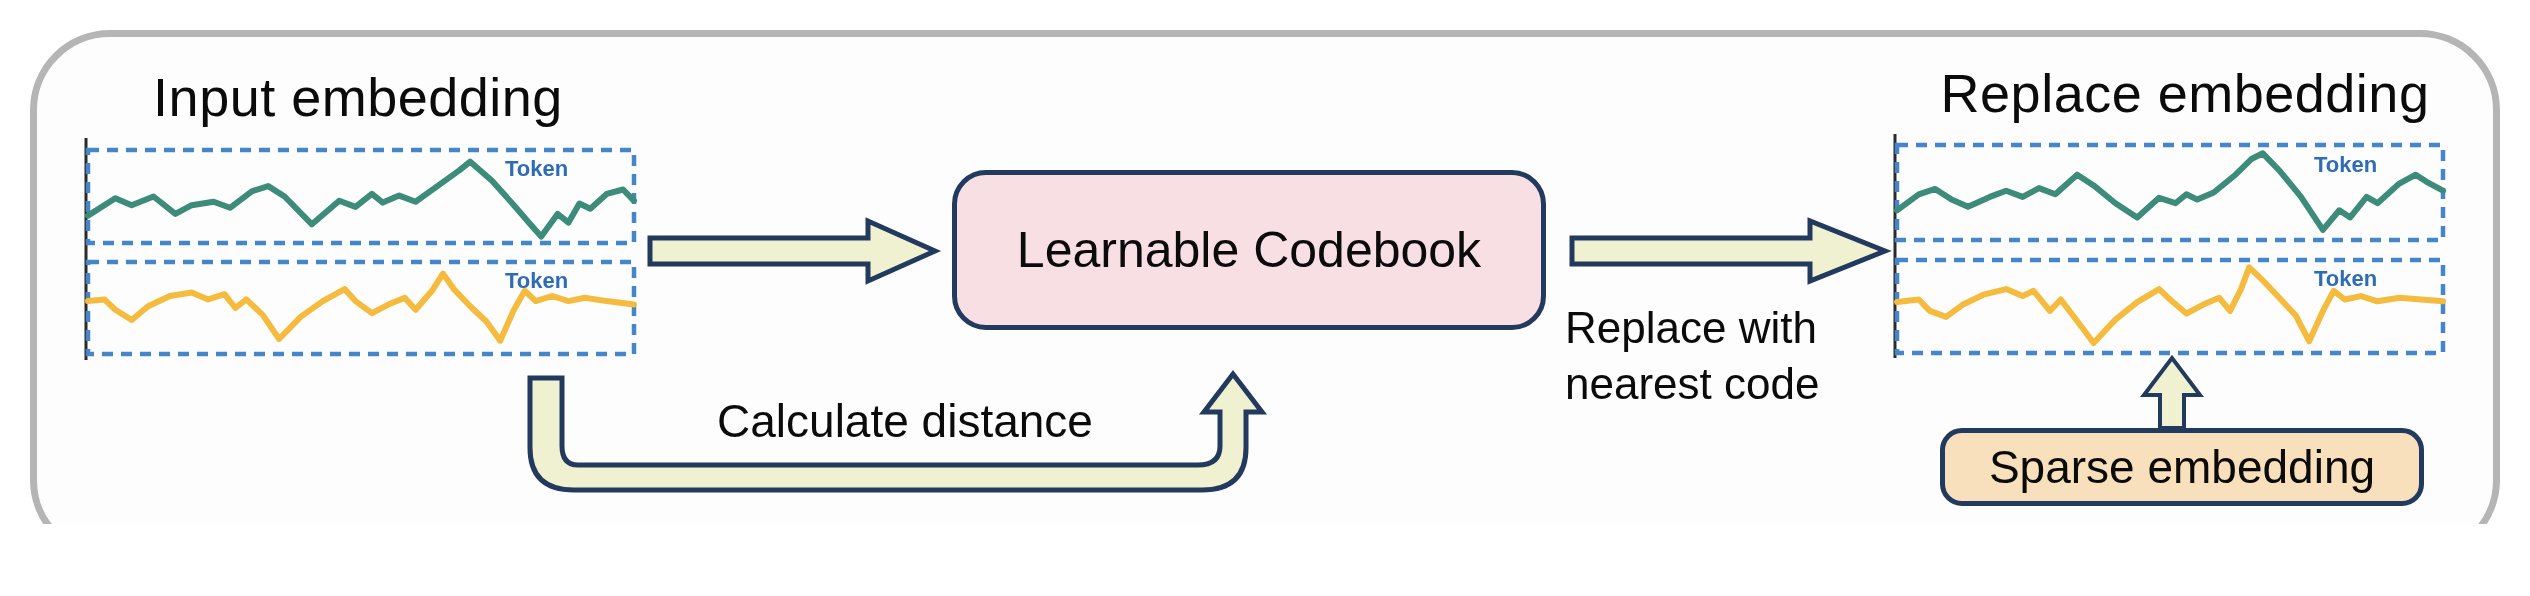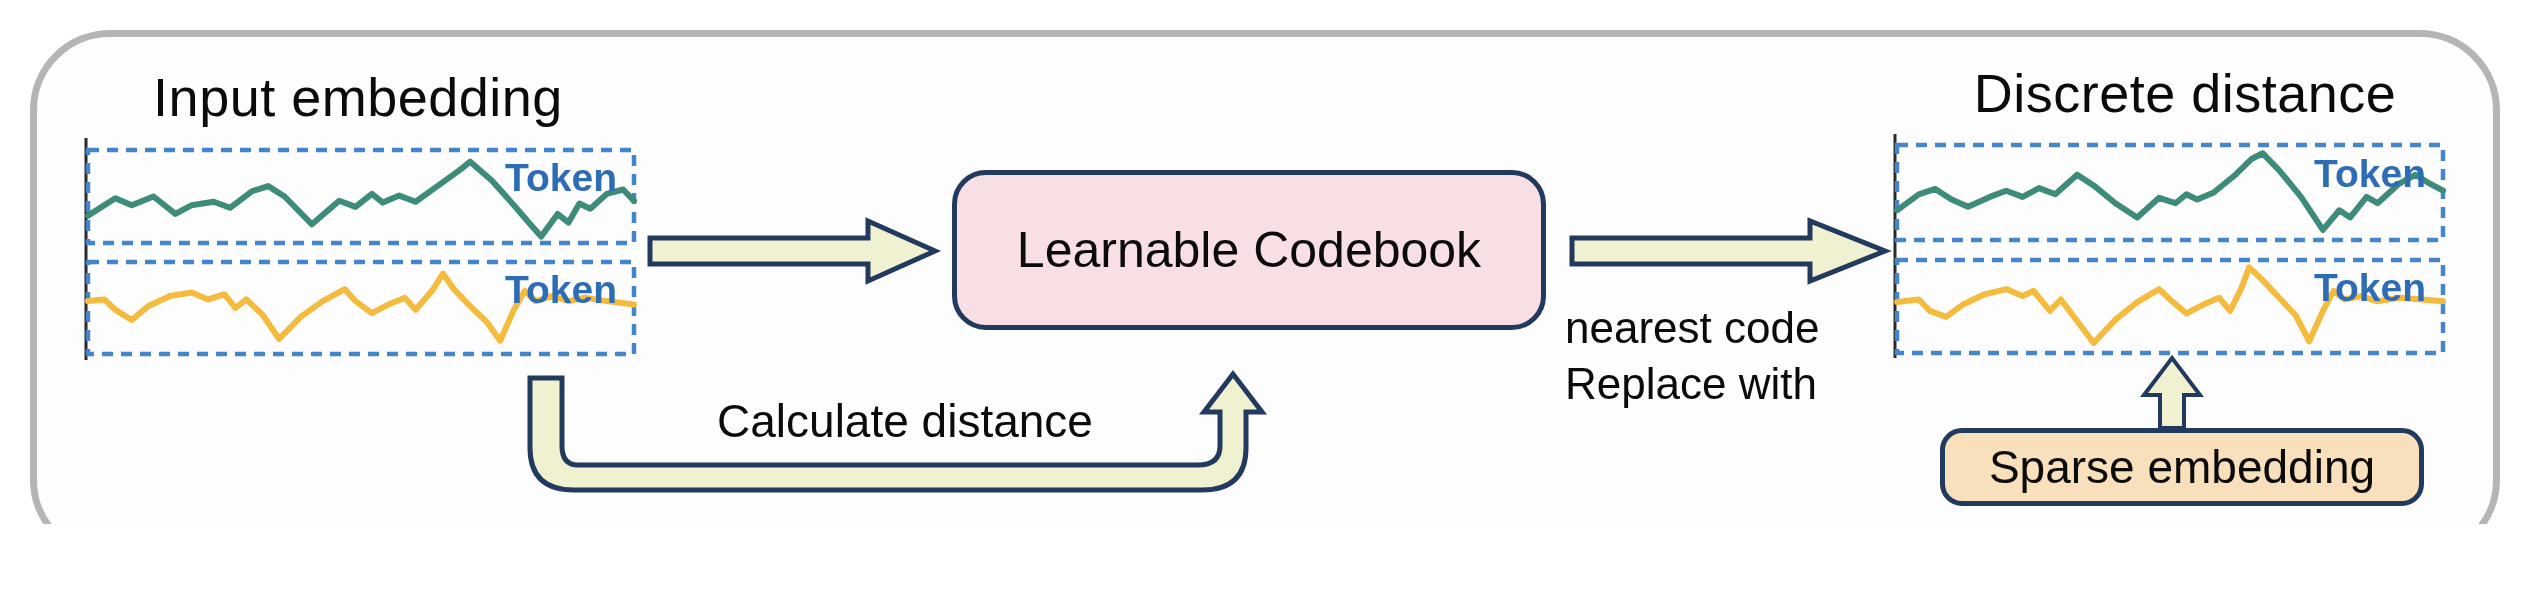--- a/index.html
+++ b/index.html
@@ -15,39 +15,39 @@
   .frame{position:absolute;left:30px;top:30px;width:2470px;height:530px;
          border:7px solid var(--panel-border);border-radius:80px;background:var(--panel-bg);}
   .abs{position:absolute;}
   .title{font-size:54px;letter-spacing:0.5px;text-align:center;white-space:nowrap;color:var(--ink);}
   .svg-layer{position:absolute;left:0;top:0;width:2530px;height:596px;}
   .dashed-box{fill:none;stroke:var(--dash-blue);stroke-width:4.5;stroke-dasharray:11 8;}
   .axis{stroke:var(--axis);stroke-width:3;}
   .wave-teal{fill:none;stroke:var(--teal);stroke-width:6;stroke-linejoin:round;stroke-linecap:round;}
   .wave-gold{fill:none;stroke:var(--gold);stroke-width:6;stroke-linejoin:round;stroke-linecap:round;}
   .block-arrow{fill:var(--cream);stroke:var(--navy);stroke-width:5;stroke-linejoin:miter;}
-  .token{font-size:39px;font-weight:700;color:var(--token-blue);white-space:nowrap;}
+  .token{font-size:22px;font-weight:700;color:var(--token-blue);white-space:nowrap;}
   .node{border:5px solid var(--navy);display:flex;align-items:center;justify-content:center;
         white-space:nowrap;}
   .codebook{left:952px;top:170px;width:594px;height:160px;border-radius:34px;
             background:var(--pink);font-size:50px;justify-content:center;}
   .sparse{left:1940px;top:428px;width:484px;height:78px;border-radius:22px;
           background:var(--peach);font-size:46px;}
   .note{font-size:44px;line-height:56px;white-space:nowrap;color:var(--ink);}
   .calc{left:655px;top:394px;width:500px;text-align:center;font-size:46px;white-space:nowrap;color:var(--ink);}
 </style>
 </head>
 <body>
 
 <div class="stage">
 
   <div class="frame"></div>
 
   <div class="abs title" style="left:108px;top:66px;width:500px;">Input embedding</div>
-  <div class="abs title" style="left:1935px;top:62px;width:500px;">Discrete distance</div>
+  <div class="abs title" style="left:1935px;top:62px;width:500px;">Replace embedding</div>
 
   <svg class="svg-layer" viewBox="0 0 2530 596">
 
     <line class="axis" x1="86" y1="138" x2="86" y2="360"></line>
     <rect class="dashed-box" x="88" y="150" width="546" height="93"></rect>
     <rect class="dashed-box" x="88" y="262" width="546" height="92"></rect>
     <polyline class="wave-teal" points="88.0,215.6 115.3,198.2 131.7,205.2 153.5,196.5 175.4,213.9 191.7,205.2 213.6,201.7 230.0,207.8 251.8,191.3 268.2,186.1 284.6,196.5 311.9,224.3 339.2,200.8 355.5,206.9 371.9,193.9 382.8,202.6 399.2,195.6 415.6,201.7 437.4,186.1 459.3,170.4 470.2,161.7 492.0,180.8 513.9,205.2 530.3,224.3 541.2,236.5 557.6,213.9 568.5,222.6 579.4,203.5 590.3,208.7 606.7,193.9 623.1,189.5 634.0,200.8"></polyline>
     <polyline class="wave-gold" points="88.0,301.1 104.4,299.4 115.3,309.7 131.7,320.0 148.1,306.3 169.9,296.0 191.7,292.5 208.1,299.4 224.5,294.2 235.4,308.0 246.3,299.4 262.7,314.9 279.1,339.0 300.9,316.6 322.8,301.1 344.6,289.1 355.5,301.1 371.9,313.2 388.3,304.6 404.7,297.7 415.6,309.7 432.0,290.8 442.9,273.6 453.8,289.1 470.2,306.3 486.6,321.8 500.2,340.7 513.9,309.7 524.8,290.8 535.7,301.1 552.1,296.0 568.5,301.1 584.9,297.7 606.7,301.1 634.0,304.6"></polyline>
 
     <line class="axis" x1="1895" y1="134" x2="1895" y2="358"></line>
@@ -74,17 +74,17 @@
 
   <div class="abs node codebook">
     <span>Learnable Codebook</span>
   </div>
   <div class="abs node sparse">
     <span>Sparse embedding</span>
   </div>
 
   <div class="abs calc">Calculate distance</div>
   <div class="abs note" style="left:1565px;top:300px;">
+    <div>Replace with</div>
     <div>nearest code</div>
-    <div>Replace with</div>
   </div>
 
 </div>
 
 </body></html>

